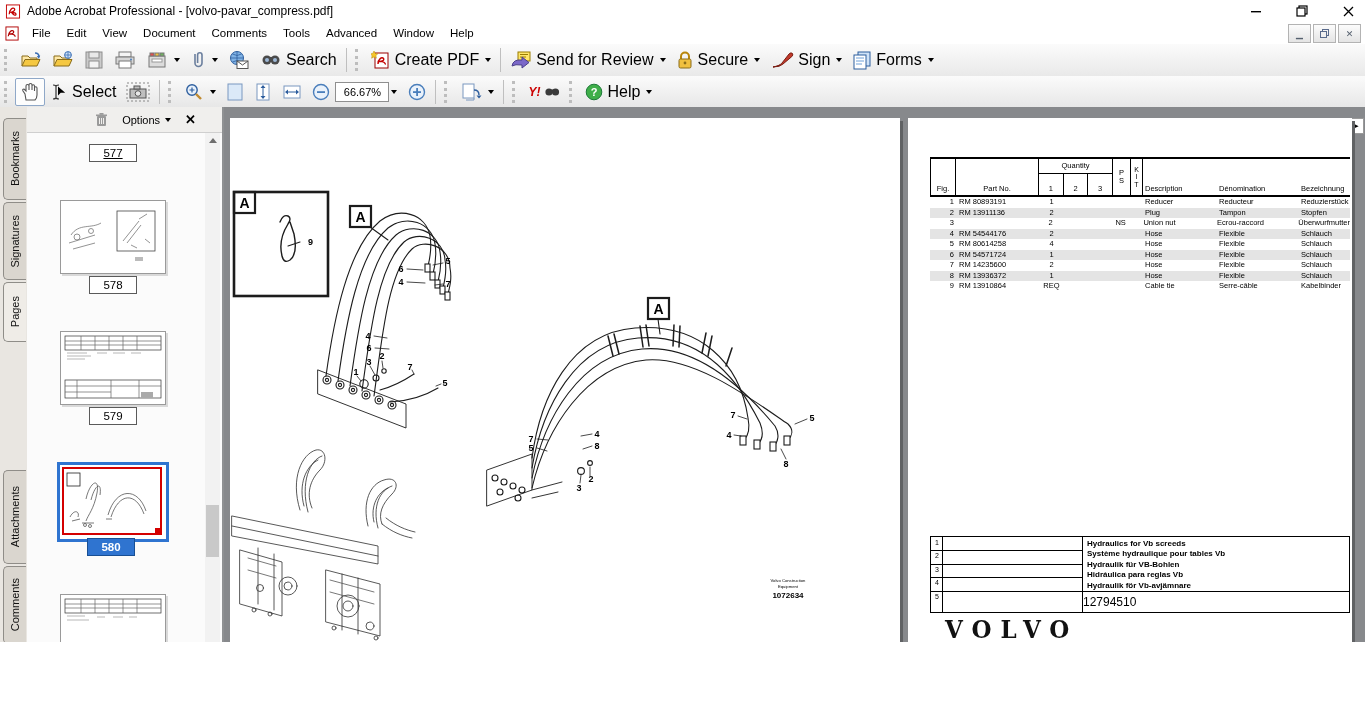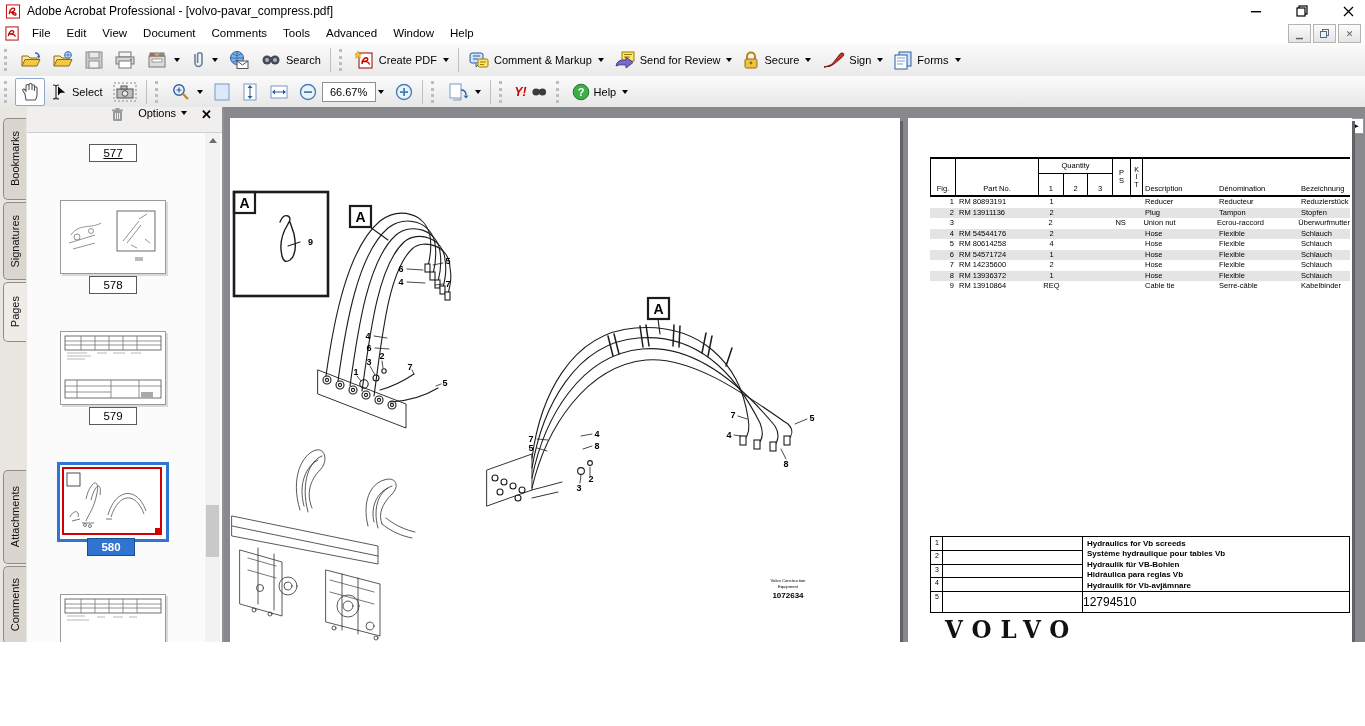--- a/index.html
+++ b/index.html
@@ -20,34 +20,34 @@
   .menu-item{padding:2px 8px;font-size:11.5px;cursor:default;}
   .doc-controls{position:absolute;right:4px;top:2px;display:flex;gap:2px;}
   .dcbtn{width:21px;height:17px;background:linear-gradient(#fcfcfc,#e4e4e4);border:1px solid #b3b3b3;display:flex;align-items:center;justify-content:center;font-size:9px;color:#55606e;}
 
   
   .tb1{position:absolute;left:0;top:44px;width:1365px;height:32px;background:linear-gradient(#fbfbfb,#e9e9e9);border-bottom:1px solid #cfcfcf;display:flex;align-items:center;}
   .tb2{position:absolute;left:0;top:76px;width:1365px;height:31px;background:linear-gradient(#fbfbfb,#e7e7e7);border-bottom:1px solid #9a9c9e;display:flex;align-items:center;}
   .grip{width:3px;height:22px;border-left:3px dotted #bdbdbd;margin:0 5px 0 4px;}
   .tbtn{display:flex;align-items:center;gap:4px;padding:3px 4px;border:1px solid transparent;border-radius:2px;cursor:default;}
   .tbtn.pressed{background:#fdfdfd;border:1px solid #8fa8c8;}
-  .tbl{font-size:11px;white-space:nowrap;}
+  .tbl{font-size:16px;white-space:nowrap;}
   .dd{width:0;height:0;border-left:3.5px solid transparent;border-right:3.5px solid transparent;border-top:4px solid #000;margin-left:2px;}
   .sep{width:1px;height:24px;background:#bfbfbf;margin:0 4px;}
   .zoombox{width:52px;height:18px;background:#fff;border:1px solid #8f8f8f;display:flex;align-items:center;justify-content:center;font-size:11px;}
   .yred{color:#cc0000;font-weight:bold;font-size:12px;font-style:italic;}
 
   
   .main{position:absolute;left:0;top:107px;width:1365px;height:575px;background:#87898c;}
   .tabstrip{position:absolute;left:0;top:107px;width:27px;height:575px;background:#e9e6e1;border-right:1px solid #b9b6b0;}
   .vtab{position:absolute;left:3px;width:22px;background:#dad6cf;border:1px solid #8f8d88;border-right:none;border-radius:5px 0 0 5px;display:flex;align-items:center;justify-content:center;cursor:default;}
   .vtab span{writing-mode:vertical-rl;transform:rotate(180deg);font-size:11px;color:#111;}
 
   .sidepanel{position:absolute;left:27px;top:107px;width:195px;height:575px;background:#fbfbfb;border-right:2px solid #8f9193;}
-  .panelhead{position:absolute;left:0;top:0;width:100%;height:26px;background:#f0efed;border-bottom:1px solid #cfcfcf;display:flex;align-items:flex-start;justify-content:flex-end;gap:14px;padding-right:10px;box-sizing:border-box;}
+  .panelhead{position:absolute;left:0;top:0;width:100%;height:26px;background:#f0efed;border-bottom:1px solid #cfcfcf;display:flex;align-items:center;justify-content:flex-end;gap:14px;padding-right:26px;box-sizing:border-box;}
   .opt{display:flex;align-items:center;gap:3px;font-size:11px;}
   .closex{font-size:13px;font-weight:bold;}
   .thumb{position:absolute;width:104px;height:72px;background:#fff;border:1px solid #9a9a9a;box-shadow:2px 2px 0 #d9d9d9;}
   .pglabel{position:absolute;width:46px;height:16px;border:1px solid #5a5a5a;background:#fff;font-size:11.5px;display:flex;align-items:center;justify-content:center;}
   .pglabel.sel{background:#2f74d0;border:1px solid #184f94;color:#fff;font-weight:bold;}
   .selthumb{position:absolute;border:3px solid #2f74d0;background:#fff;}
   .redsel{position:absolute;left:2px;top:2px;right:4px;bottom:4px;border:2px solid #d40000;}
   .redhandle{position:absolute;right:-2px;bottom:-2px;width:7px;height:7px;background:#d40000;}
   .sscroll{position:absolute;right:2px;top:26px;width:15px;bottom:2px;background:#f2f2f2;}
   .sarr{position:absolute;left:0;width:15px;height:15px;display:flex;align-items:center;justify-content:center;}
@@ -245,31 +245,20 @@
     <span class="tbtn">
         <svg width="20" height="20" viewBox="0 0 20 20">
           <rect x="4" y="3" width="13" height="15" fill="#fff" stroke="#990000"></rect>
           <path d="M7 14 C7 9 11 6.5 12.5 8.5 C14 10.5 9.5 12 8 11.5 C12 11 15 13 14 14.5" fill="none" stroke="#c40000" stroke-width="1.4"></path>
           <path d="M3 1 l1.2 2.4 2.6.4 -1.9 1.8 .5 2.6 -2.4 -1.3 -2.4 1.3 .5 -2.6 -1.9 -1.8 2.6 -.4 Z" fill="#f7c52a" stroke="#b58a00" stroke-width=".5"></path>
         </svg>
         <span class="tbl">Create PDF</span>
         <span class="dd"></span>
       </span>
     <span class="sep"></span>
-    <span class="tbtn">
-        <svg width="22" height="20" viewBox="0 0 22 20">
-          <rect x="2" y="3" width="13" height="10" rx="2" fill="#cfe2f7" stroke="#2d5e9e"></rect>
-          <path d="M5 6 h7 M5 9 h5" stroke="#2d5e9e"></path>
-          <path d="M8 13 l0 4 4 -4" fill="#cfe2f7" stroke="#2d5e9e"></path>
-          <rect x="10" y="9" width="10" height="8" rx="1.5" fill="#ffe66b" stroke="#9a7d00"></rect>
-          <path d="M12 12 h6 M12 14.5 h4" stroke="#9a7d00"></path>
-        </svg>
-        <span class="tbl">Comment &amp; Markup</span>
-        <span class="dd"></span>
-      </span>
     <span class="tbtn">
         <svg width="22" height="20" viewBox="0 0 22 20">
           <rect x="8" y="2" width="12" height="9" fill="#ffe66b" stroke="#9a7d00"></rect>
           <path d="M10 4.5 h8 M10 7 h6" stroke="#9a7d00"></path>
           <path d="M2 16 q1 -7 10 -6 l0 -3 7 5.5 -7 5.5 0 -3 q-7 -1 -10 1 Z" fill="#7b68c8" stroke="#4a3f8a"></path>
         </svg>
         <span class="tbl">Send for Review</span>
         <span class="dd"></span>
       </span>
     <span class="tbtn">

